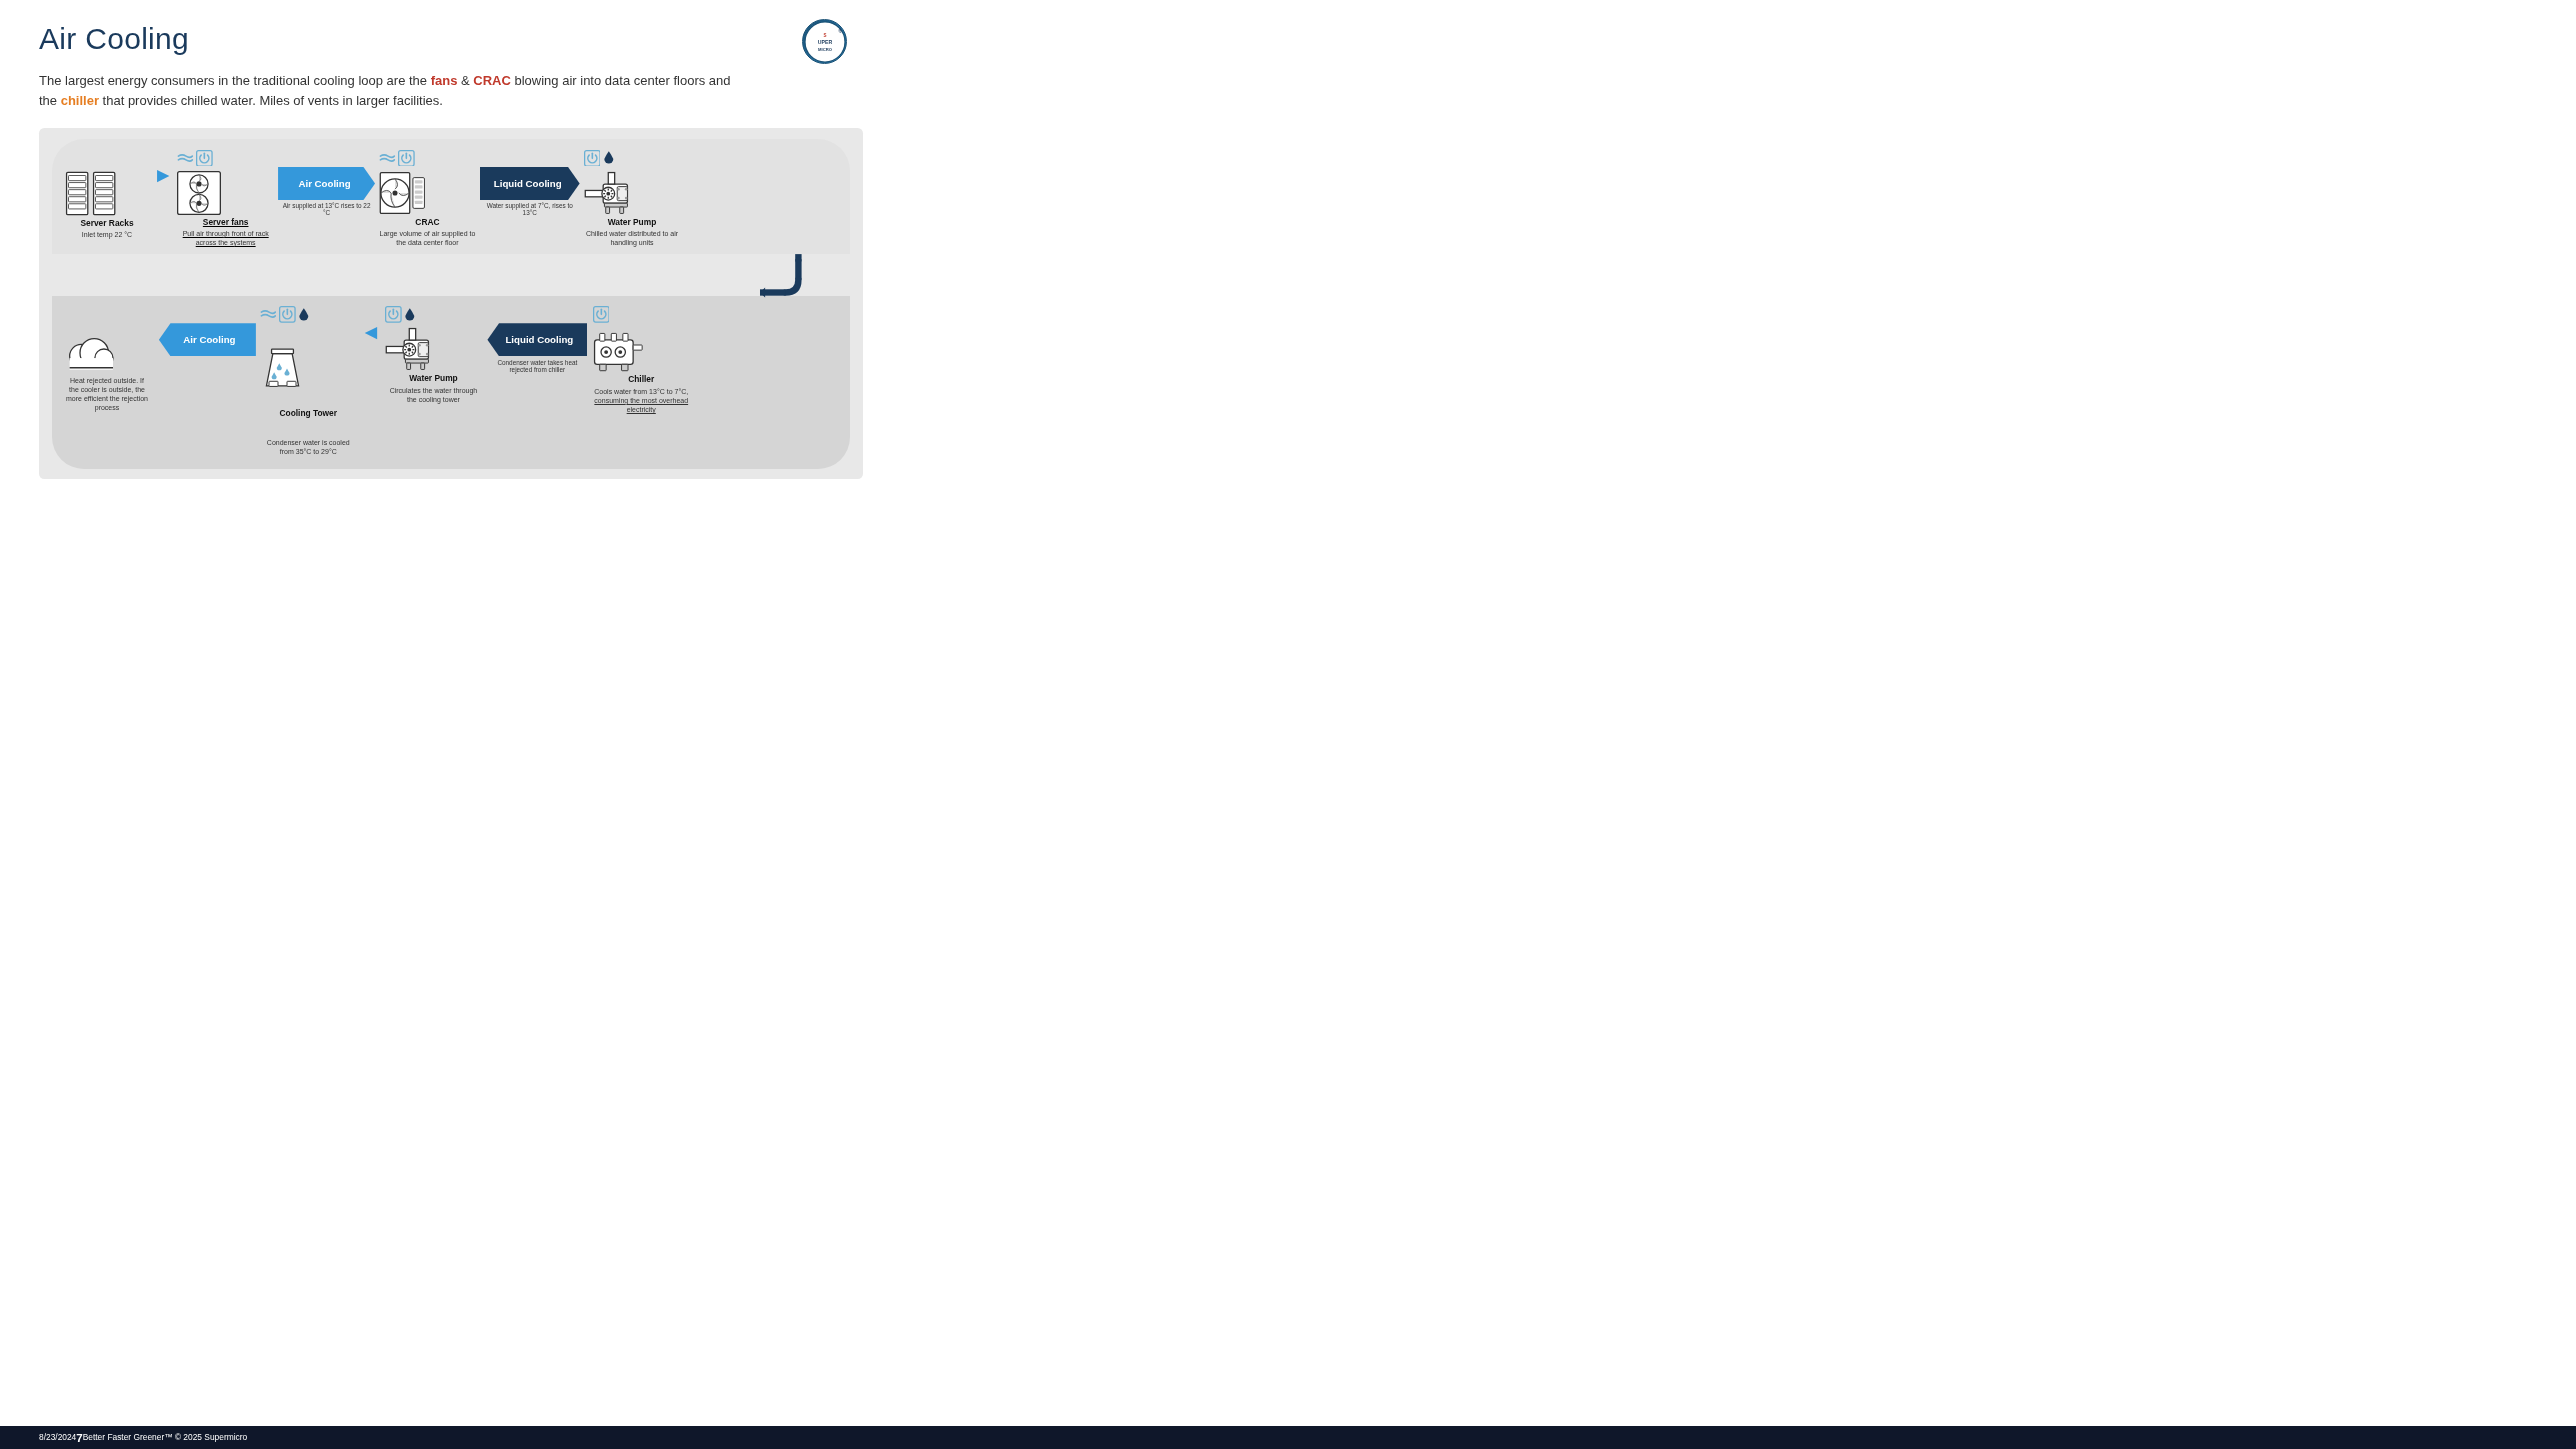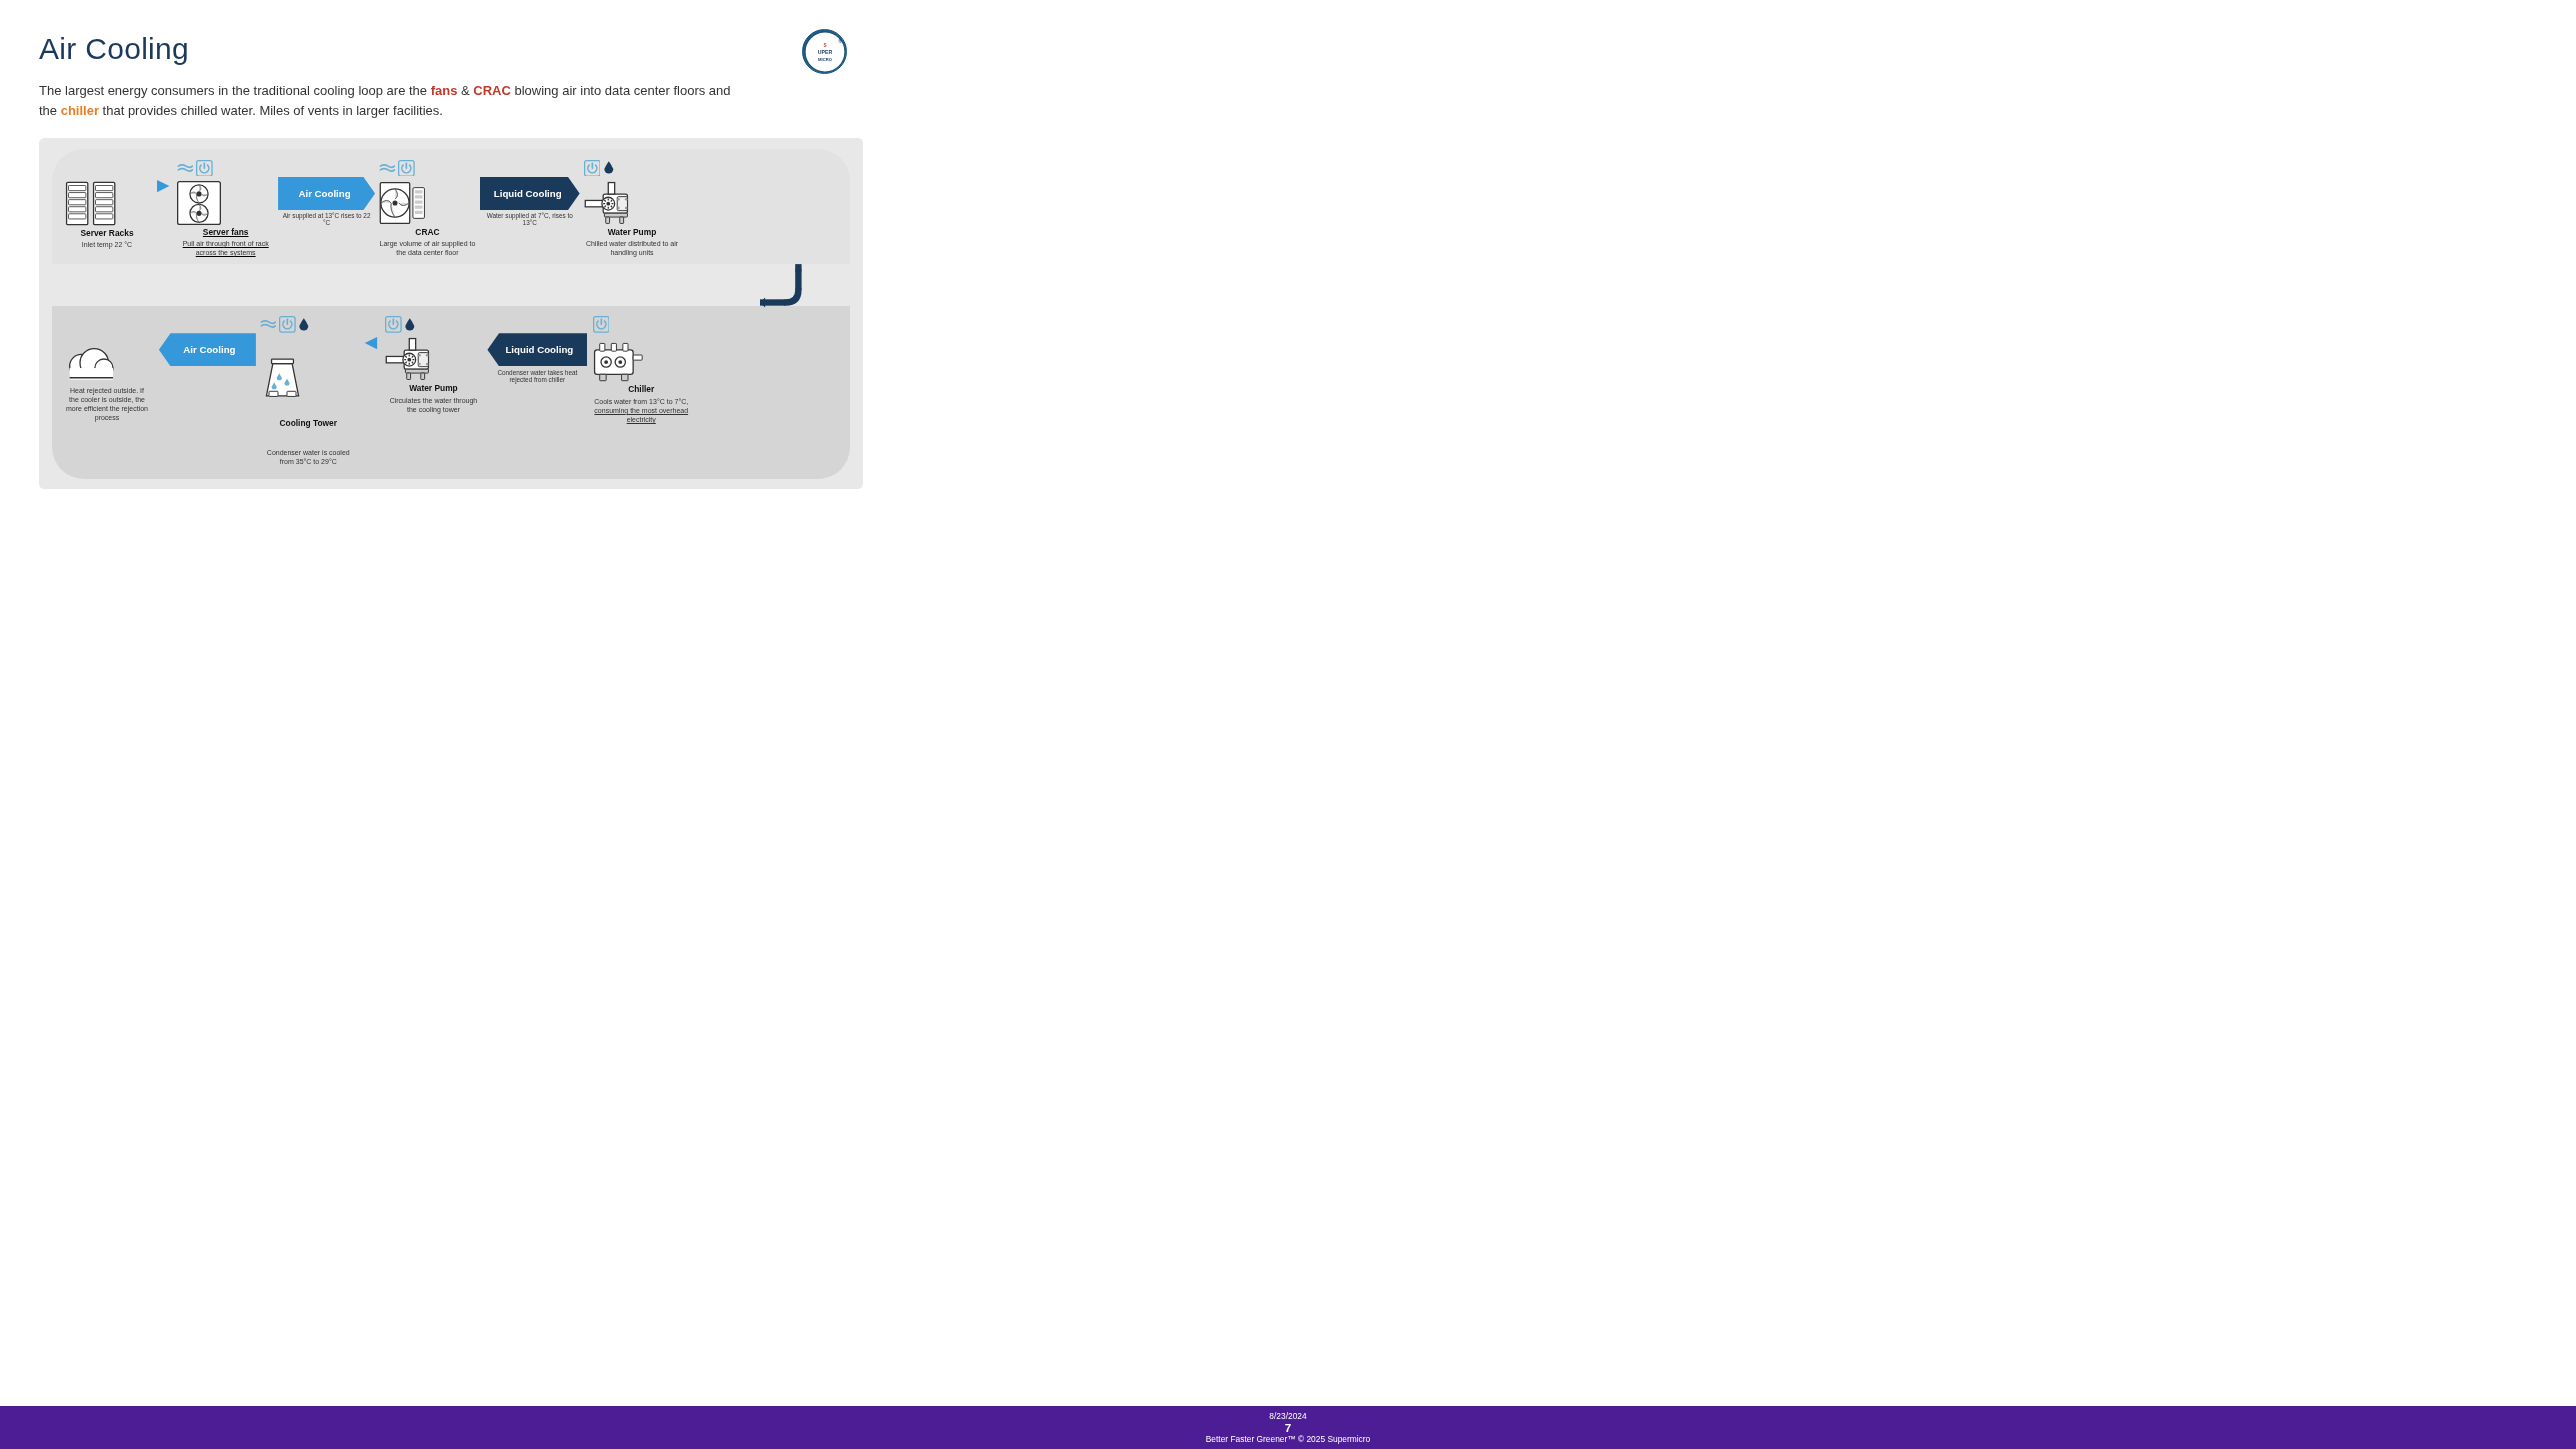--- a/index.html
+++ b/index.html
@@ -9,21 +9,21 @@
       width: 902px;
       min-height: 509px;
       position: relative;
       overflow: hidden;
     }
 
     .slide {
       width: 902px;
       min-height: 509px;
       background: #fff;
-      padding: 32px 39px 13px 39px;
+      padding: 22px 39px 13px 39px;
       position: relative;
     }
 
     .header-area {
       display: flex;
       justify-content: space-between;
       align-items: flex-start;
       margin-bottom: 10.3px;
     }
 
@@ -105,28 +105,26 @@
       color: #111;
       text-align: center;
     }
 
     
     .footer {
       position: absolute;
       bottom: 0;
       left: 0;
       right: 0;
-      background: #4c1d95;
+      background: #0f172a;
       color: white;
       display: flex;
-      justify-content: space-between;
       align-items: center;
       padding: 5.2px 39px;
       font-size: 8.4px;
-      flex-direction: column;
     }
 
     .footer-center {
       font-size: 11.6px;
       font-weight: 600;
     }
 
     .underline-text {
       text-decoration: underline;
     }

